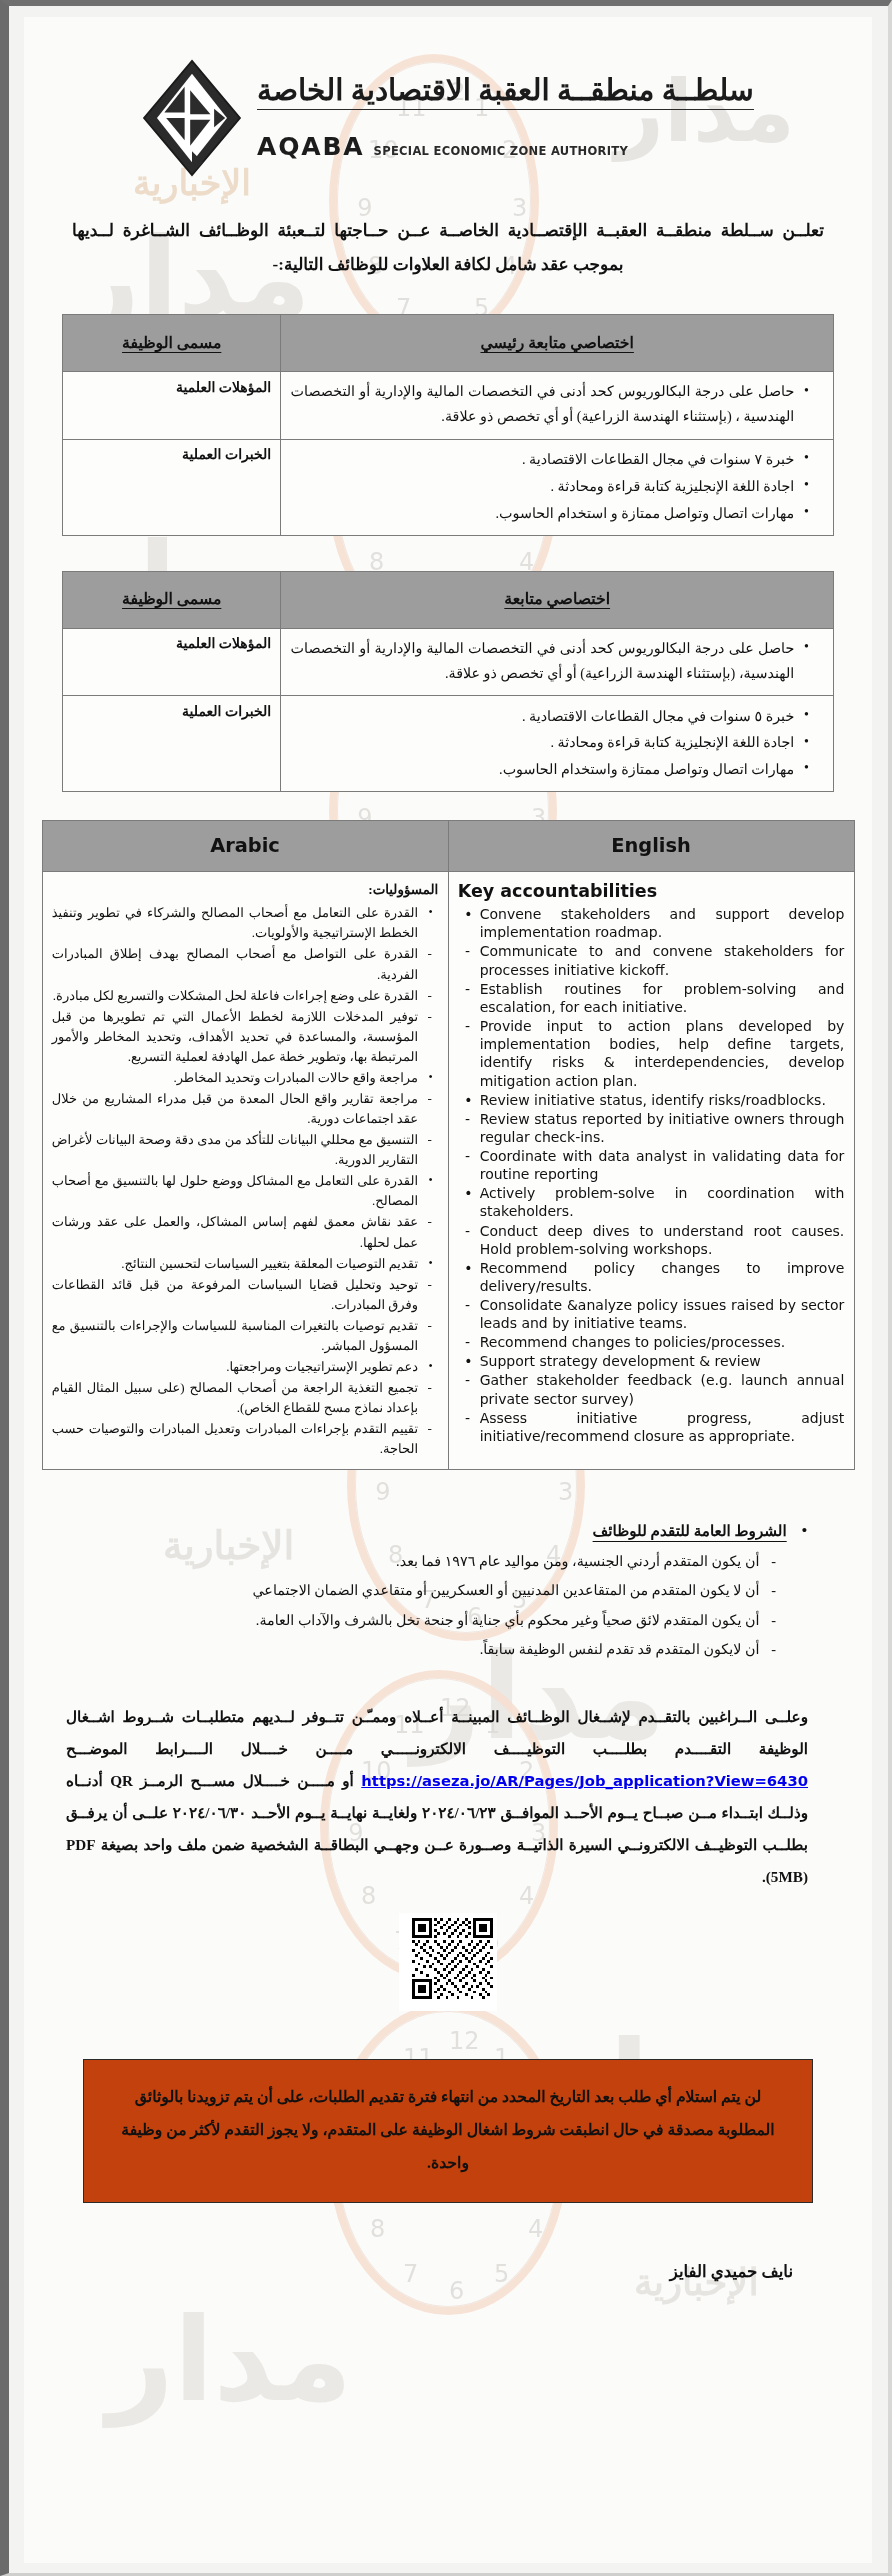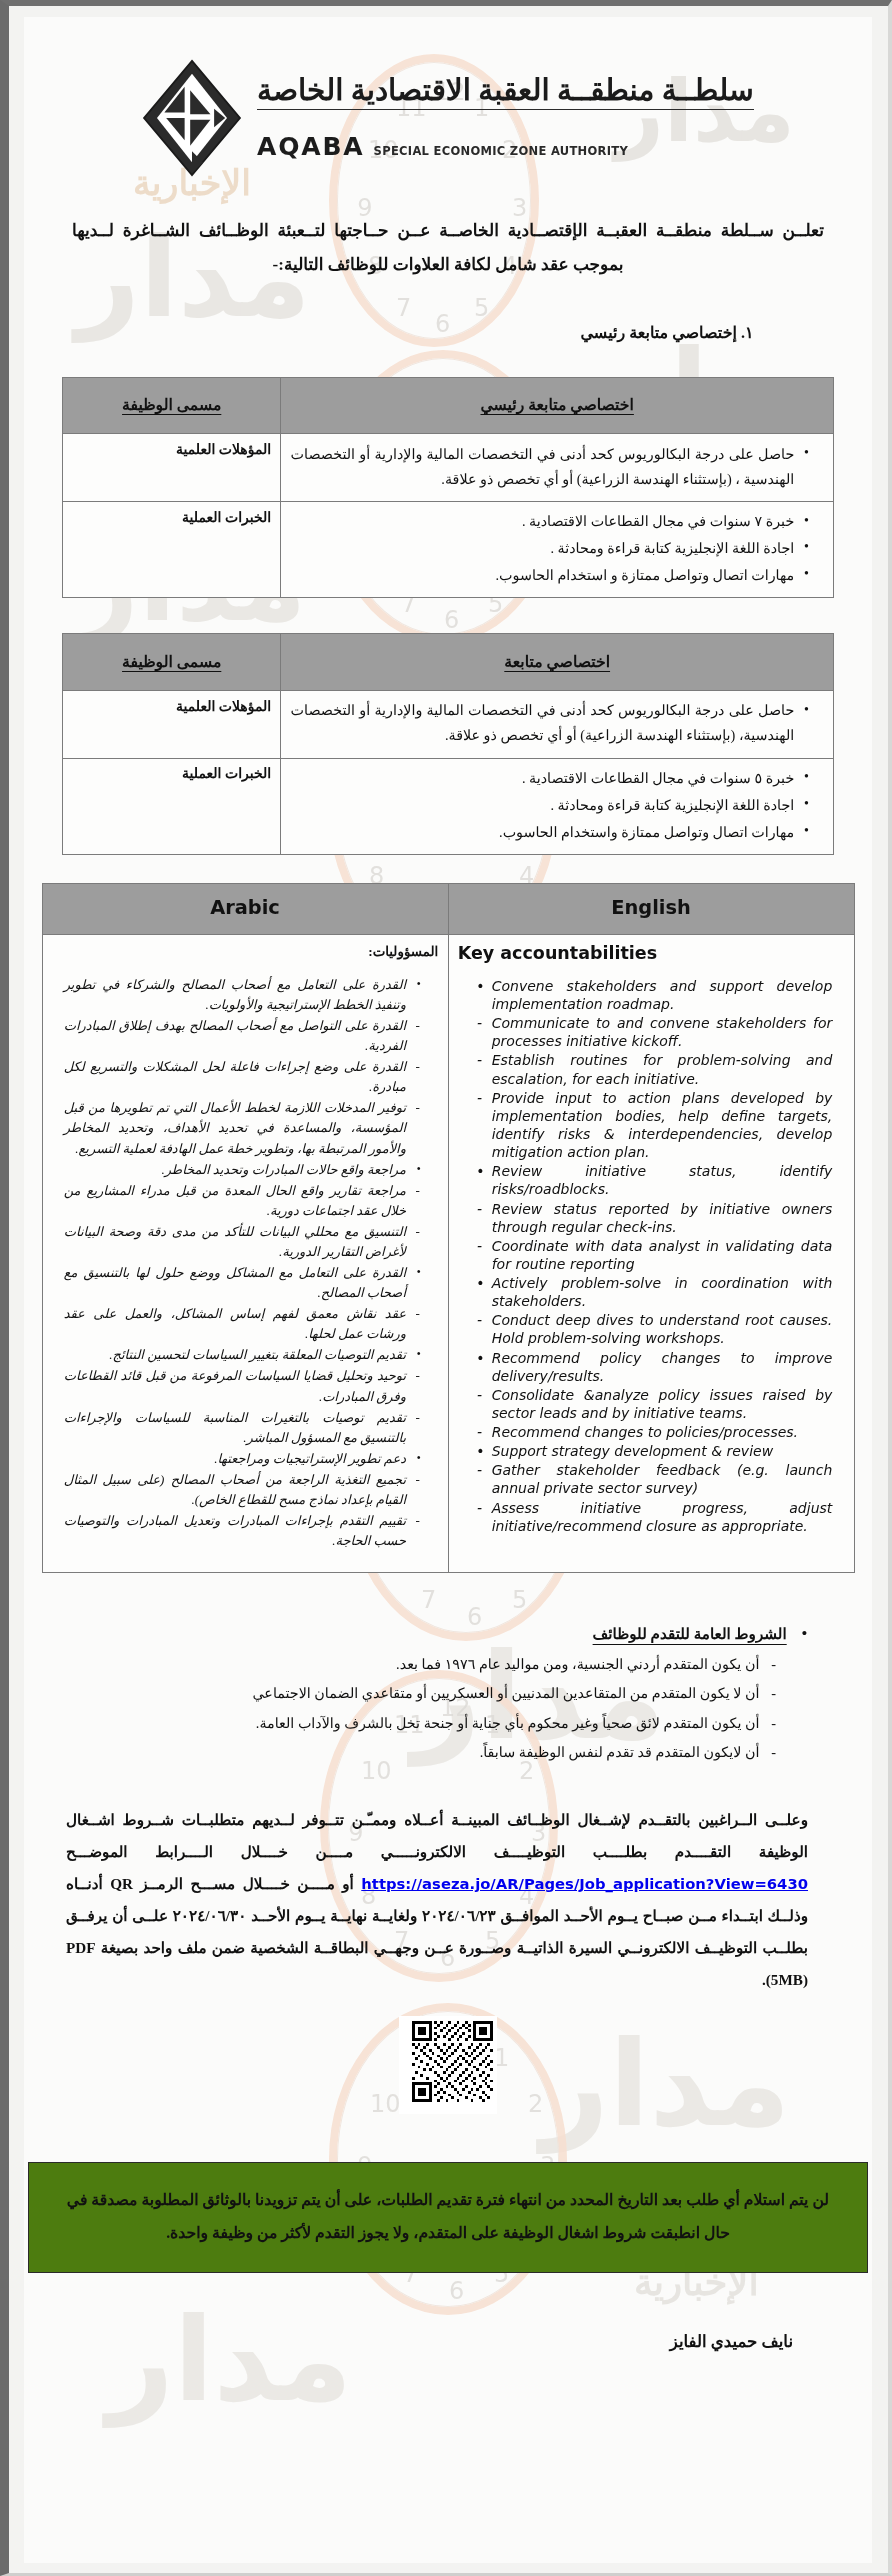--- a/index.html
+++ b/index.html
@@ -162,21 +162,21 @@
     font-size:14px;line-height:1.3;
     padding:5.5px 7.4px 9.2px 9.2px;
   }
   .td-ar{
     direction:rtl;text-align:right;width:50%;
     font-size:13px;line-height:1.55;
     padding:5.5px 9.2px 9.2px 7.4px;
   }
   .td-en .h{font-size:17.5px;font-weight:bold;margin:0.9px 0 2.8px;}
   .td-ar .h{font-size:13.4px;font-weight:bold;margin:0.9px 0 2.8px;}
-  ul.bl{margin:12px;padding:0;list-style:none;font-style:italic;}
+  ul.bl{margin:0;padding:0;list-style:none;}
   ul.bl li{position:relative;margin:0 0 0.9px;}
   .td-en ul.bl li{padding-left:22px;text-align:justify;}
   .td-en ul.bl li.b::before{content:"\2022";position:absolute;left:6.5px;top:0;}
   .td-en ul.bl li.d::before{content:"-";position:absolute;left:7.4px;top:0;}
   .td-ar ul.bl li{padding-right:20.3px;text-align:justify;}
   .td-ar ul.bl li.b::before{content:"\2022";position:absolute;right:5.5px;top:0;font-size:12px;}
   .td-ar ul.bl li.d::before{content:"-";position:absolute;right:6.5px;top:0;}
 
   
   .conditions{
@@ -210,25 +210,25 @@
   }
 
   
   .qr-wrap{position:relative;z-index:5;display:flex;justify-content:center;margin-top:20.3px;}
   .qr{width:89px;height:89px;background:#fff;padding:3.7px;border:0.9px solid #fff;}
   .qr svg{display:block;}
 
   
   .note-box{
     position:relative;z-index:5;
-    width:840px;margin:48px auto 0;
+    width:730px;margin:48px auto 0;
     border:1.8px solid #2a2a2a;
     padding:20.3px 31px 22px;
     box-sizing:border-box;
-    background:#4d7c0f;
+    background:#c2410c;
   }
   .note-box p{
     margin:0;font-size:15.7px;font-weight:bold;
     line-height:2.1;text-align:center;
   }
 
   
   .sign{
     position:relative;z-index:5;
     margin:52px 79px 0 0;
@@ -414,21 +414,20 @@
       </div>
     </div>
 
 
     <div class="intro">
       <div>تعلــن ســلطة منطقــة العقبــة الإقتصــادية الخاصــة عــن حــاجتها لتــعبئة الوظــائف الشــاغرة لــديها</div>
       <div class="line2">بموجب عقد شامل لكافة العلاوات للوظائف التالية:-</div>
     </div>
 
     <div class="job-list">
-      <div>١. إختصاصي متابعة رئيسي</div>
     </div>
 
     <table class="tbl">
       <thead>
         <tr>
           <th><u>اختصاصي متابعة رئيسي</u></th>
           <th class="col-label"><u>مسمى الوظيفة</u></th>
         </tr>
       </thead>
       <tbody>

